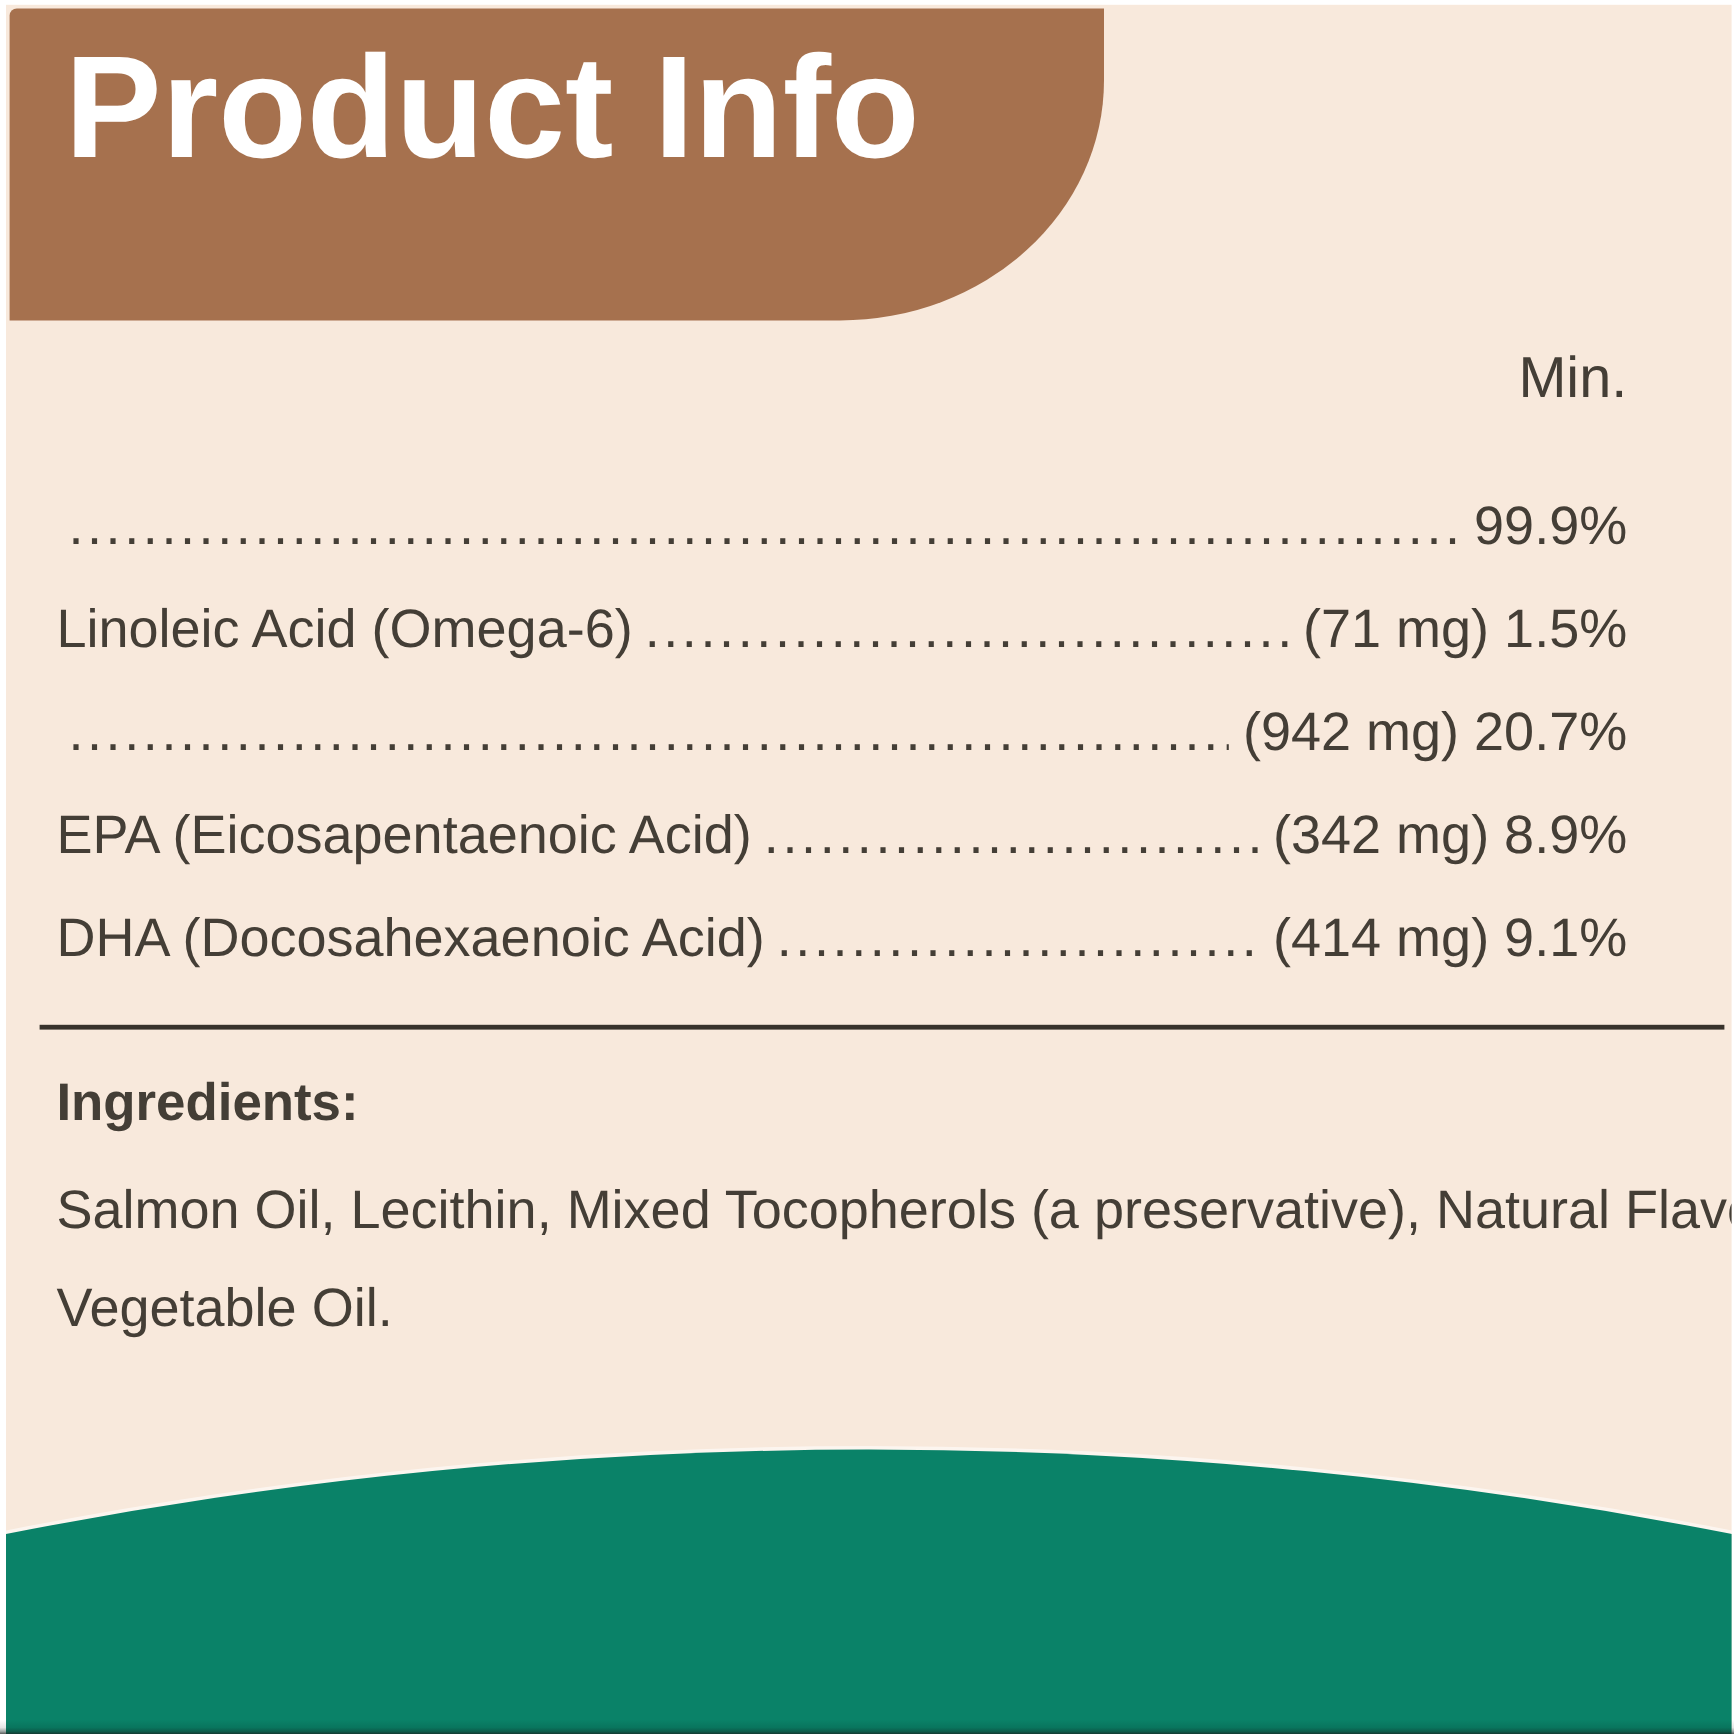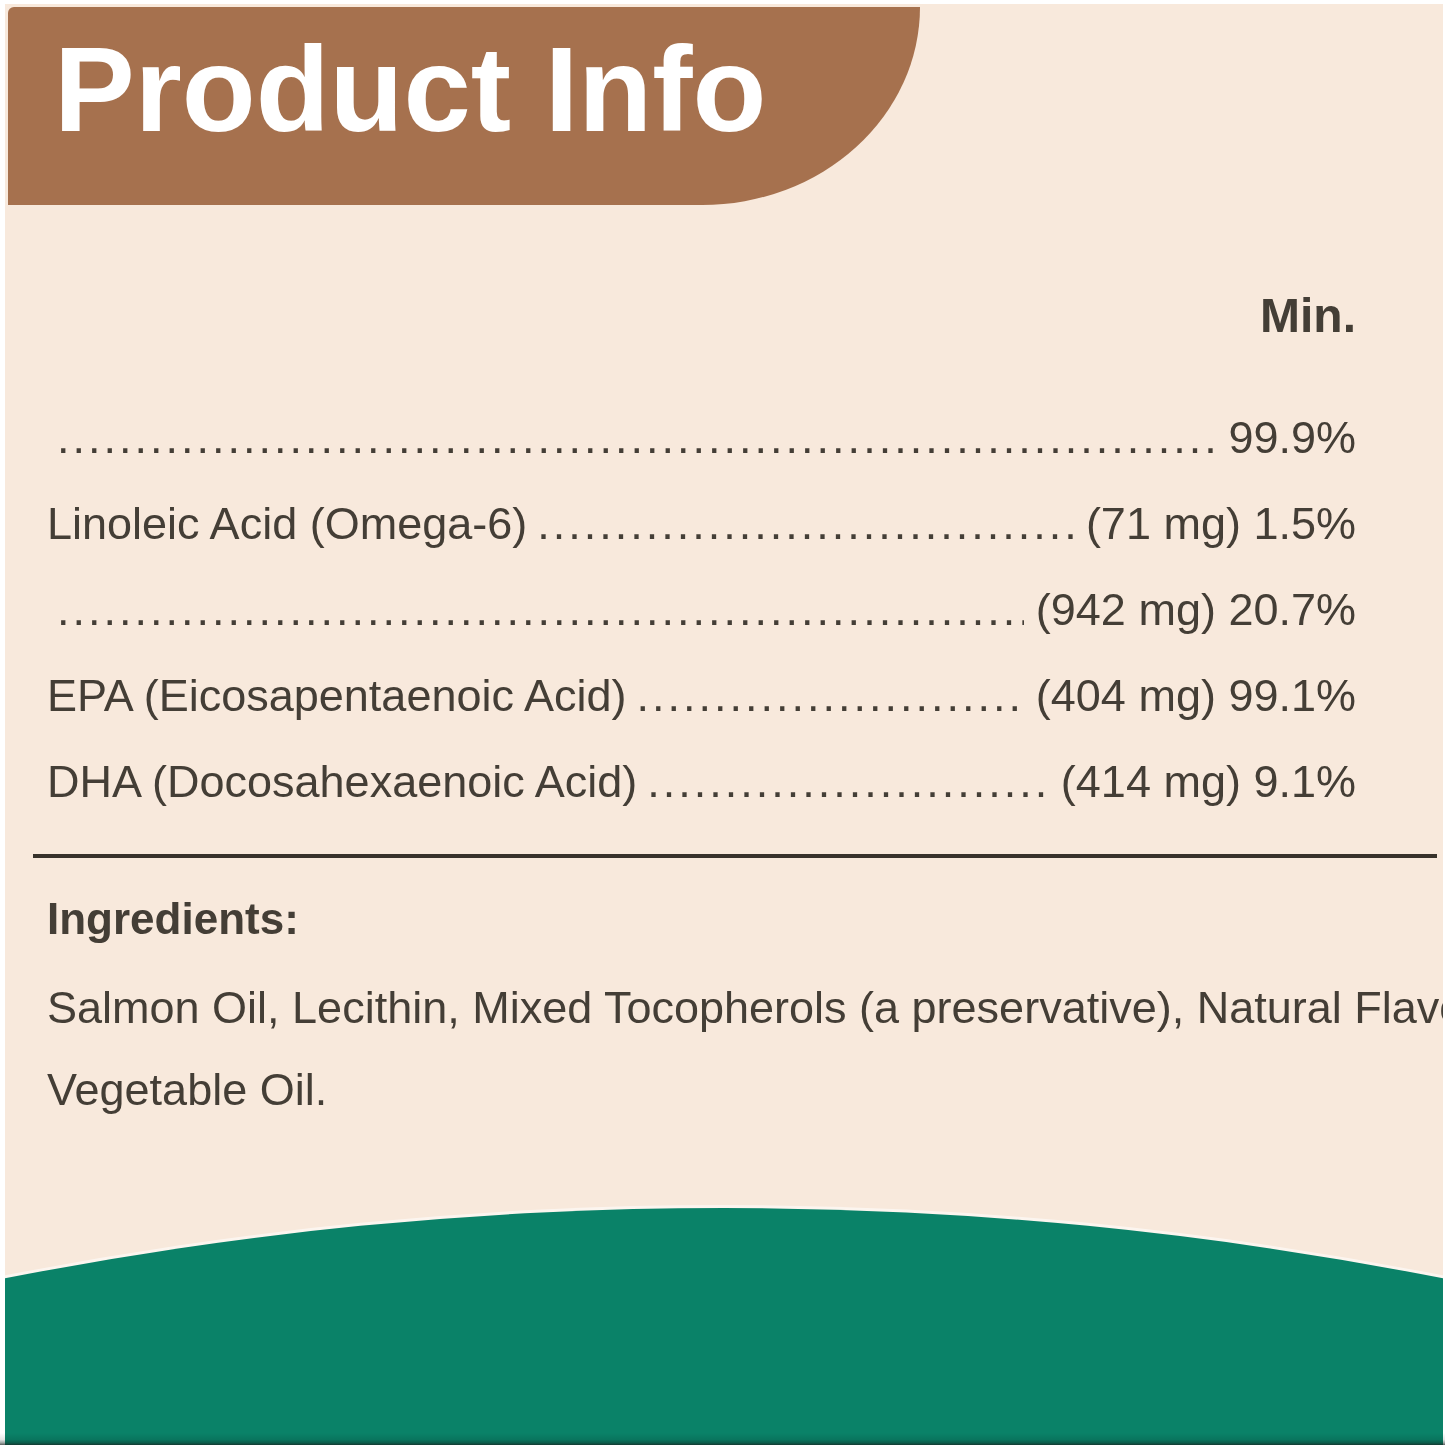--- a/index.html
+++ b/index.html
@@ -21,21 +21,21 @@
   .page{
     position:absolute;
     left:5px;top:4px;right:2px;bottom:0;
     background:var(--cream);
     overflow:hidden;
   }
   
   .banner{
     position:absolute;
     left:3px;top:3px;
-    width:912px;height:198px;
+    width:912px;height:260px;
     background:var(--brown);
     border-bottom-right-radius:220px 200px;
     border-top-left-radius:6px;
   }
   .banner-title{
     position:absolute;
     left:46px;top:22px;
     font-size:121px;
     font-weight:bold;
     line-height:1;
@@ -46,21 +46,21 @@
   
   .ga-heading{
     position:absolute;
     left:40px;top:286px;
     font-size:48px;font-weight:bold;line-height:1;
     white-space:nowrap;
   }
   .ga-min{
     position:absolute;
     right:87px;top:288px;
-    font-size:48px;font-weight:bold;line-height:1;
+    font-size:48px;font-weight:normal;line-height:1;
     white-space:nowrap;
   }
   .ga-table{
     position:absolute;
     left:42px;right:87px;top:370px;
   }
   .ga-row{
     height:86px;
     display:flex;
     align-items:flex-end;
@@ -139,21 +139,21 @@
       <span class="dots">....................................................................................................................................................................................</span>
       <span class="val">(71 mg) 1.5%</span>
     </div>
     <div class="ga-row">
       <span class="dots">....................................................................................................................................................................................</span>
       <span class="val">(942 mg) 20.7%</span>
     </div>
     <div class="ga-row">
       <span class="lbl">EPA (Eicosapentaenoic Acid)</span>
       <span class="dots">....................................................................................................................................................................................</span>
-      <span class="val">(404 mg) 99.1%</span>
+      <span class="val">(342 mg) 8.9%</span>
     </div>
     <div class="ga-row">
       <span class="lbl">DHA (Docosahexaenoic Acid)</span>
       <span class="dots">....................................................................................................................................................................................</span>
       <span class="val">(414 mg) 9.1%</span>
     </div>
   </div>
 
   <div class="rule"></div>
 

